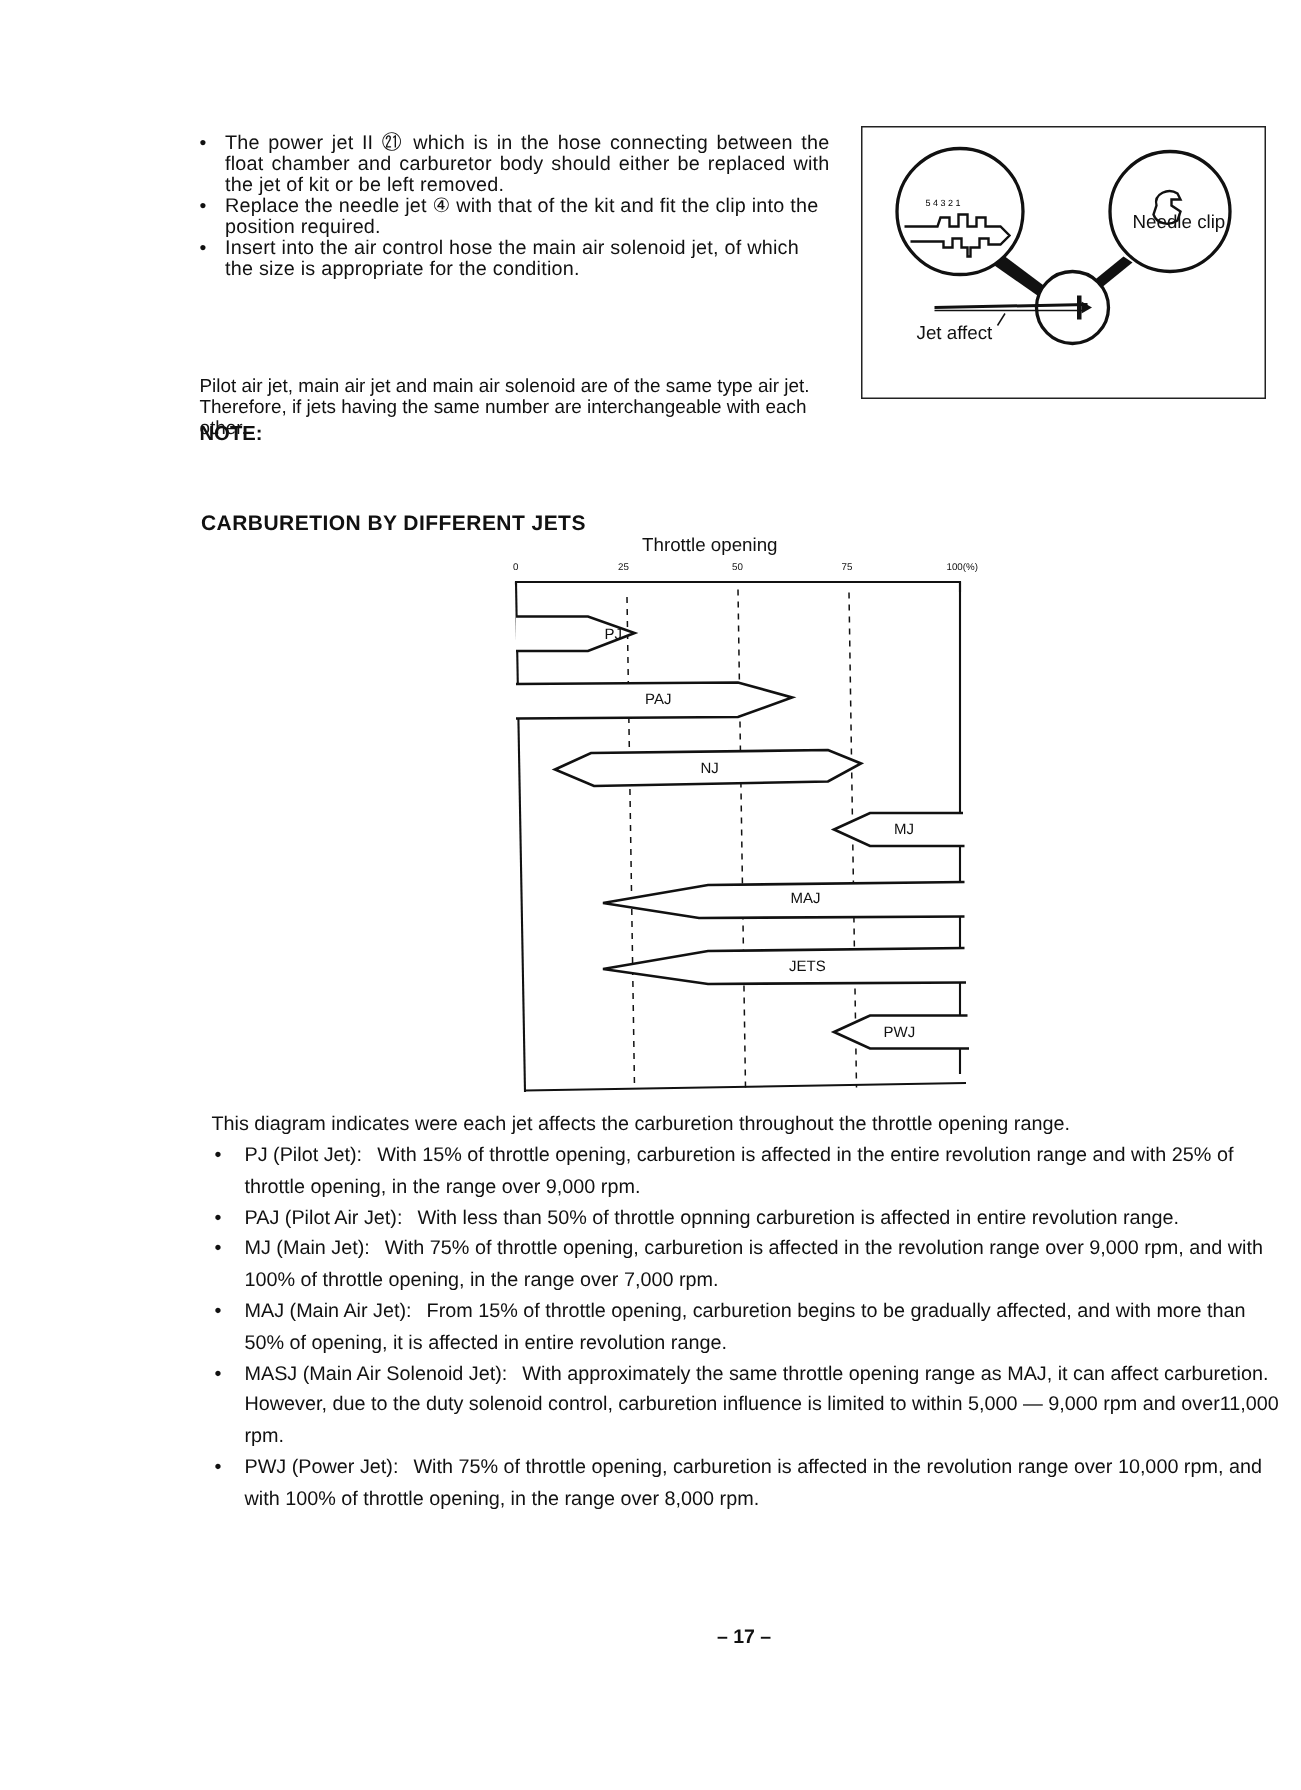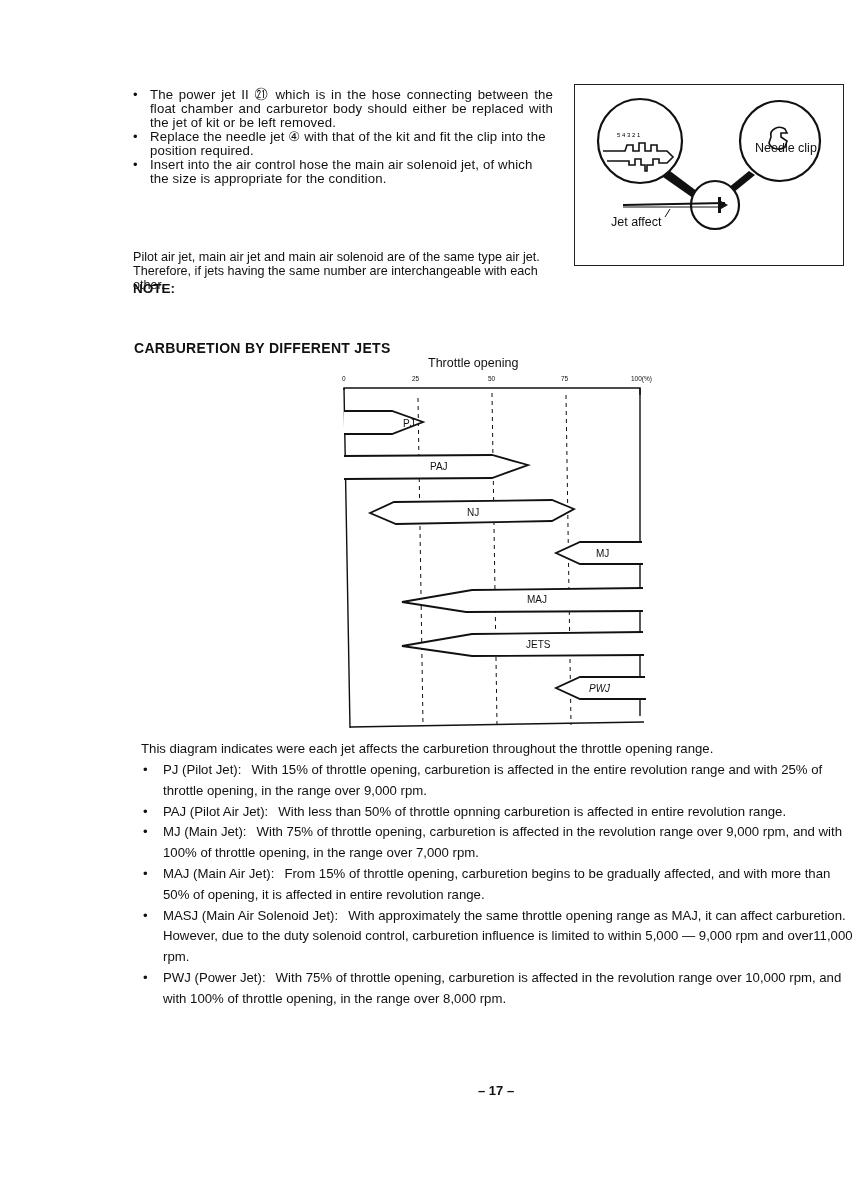--- a/index.html
+++ b/index.html
@@ -101,21 +101,21 @@
 
     <polyline points="645,677 580,677 556,688 580,699 646,699"></polyline>
   </g>
 </svg>
 <div class="abs" style="left:361px; top:418px; font-size:10px;margin-left:42px;">PJ</div>
 <div class="abs" style="left:430px; top:461px; font-size:10px;">PAJ</div>
 <div class="abs" style="left:467px; top:507px; font-size:10px;">NJ</div>
 <div class="abs" style="left:596px; top:548px; font-size:10px;">MJ</div>
 <div class="abs" style="left:527px; top:594px; font-size:10px;">MAJ</div>
 <div class="abs" style="left:526px; top:639px; font-size:10px;">JETS</div>
-<div class="abs" style="left:589px; top:683px; font-size:10px;font-style:italic;">PWJ</div>
+<div class="abs" style="left:589px; top:683px; font-size:10px;">PWJ</div>
 
 <div class="desc-intro">This diagram indicates  were  each jet affects the carburetion throughout the throttle opening range.</div>
 <div class="desc-list">
   <div class="item"><span class="label">PJ (Pilot Jet):</span><span>With 15% of throttle opening, carburetion is affected in the entire revolution range and with 25% of throttle opening, in the range over 9,000 rpm.</span></div>
   <div class="item"><span class="label">PAJ (Pilot Air Jet):</span><span>With less than 50% of throttle opnning  carburetion is affected in entire revolution range.</span></div>
   <div class="item"><span class="label">MJ (Main Jet):</span><span>With 75% of throttle opening, carburetion is affected in the revolution range over 9,000 rpm, and with 100% of throttle opening, in the range over 7,000 rpm.</span></div>
   <div class="item"><span class="label">MAJ (Main Air Jet):</span><span>From 15% of throttle opening, carburetion begins to be gradually affected, and with more than 50% of opening, it is affected in entire revolution range.</span></div>
   <div class="item"><span class="label">MASJ (Main Air Solenoid Jet):</span><span>With approximately the same throttle opening range as MAJ, it can affect carburetion. However, due to the duty solenoid control, carburetion influence is limited to within 5,000 — 9,000 rpm and over11,000 rpm.</span></div>
   <div class="item"><span class="label">PWJ (Power Jet):</span><span>With 75% of throttle opening, carburetion is affected in the revolution range over 10,000 rpm, and with 100% of throttle opening, in the range over 8,000 rpm.</span></div>
 </div>

